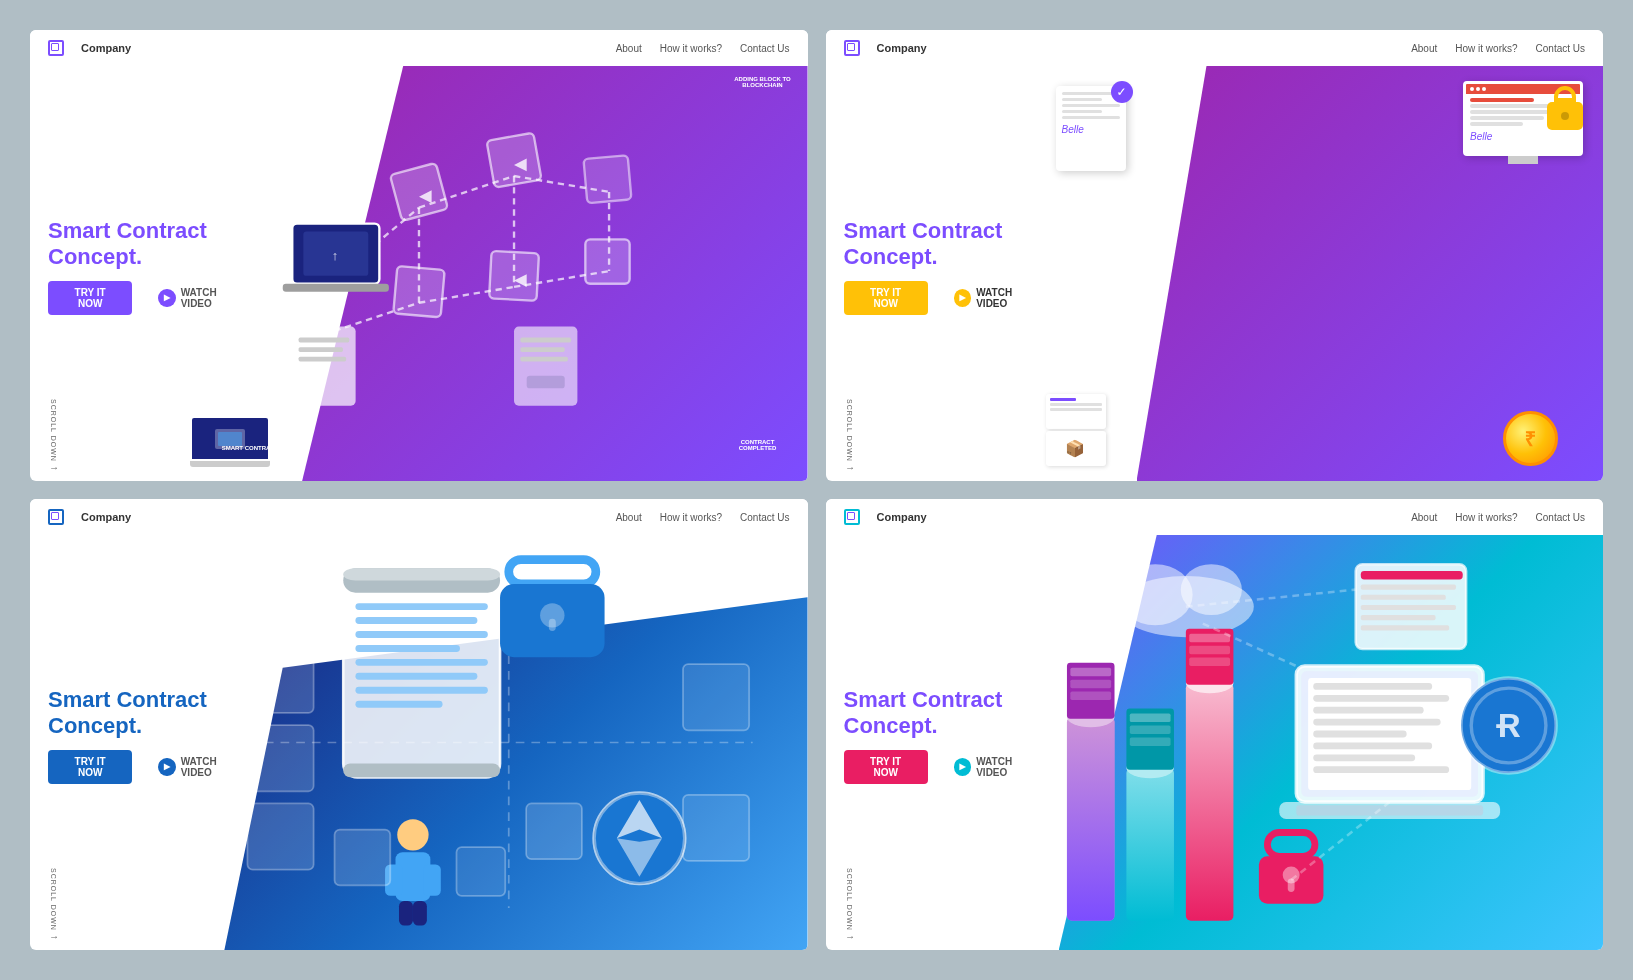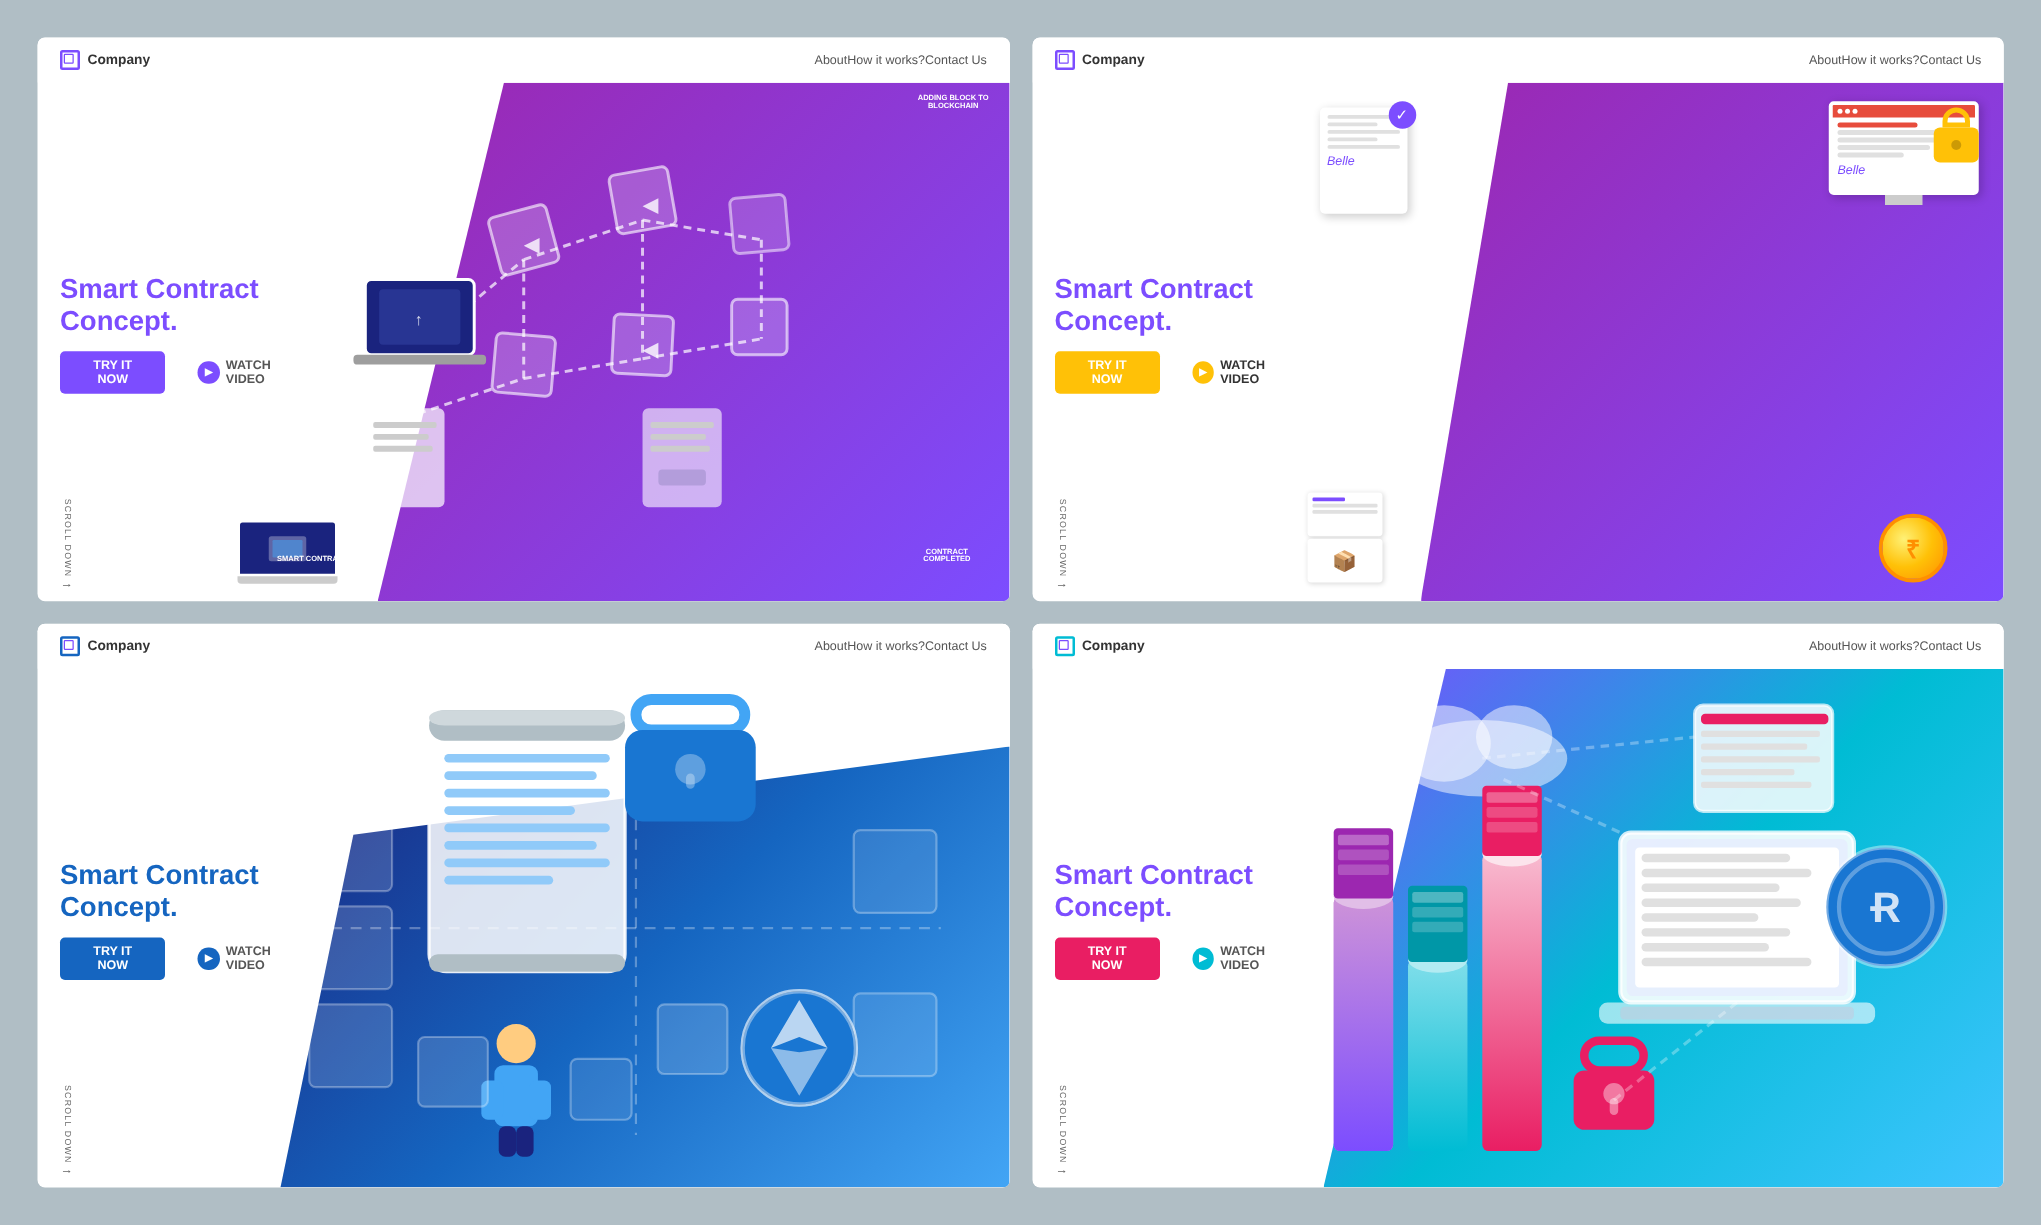--- a/index.html
+++ b/index.html
@@ -29,21 +29,21 @@
       display: flex;
       align-items: center;
       padding: 10px 18px;
       position: relative;
       z-index: 10;
       background: #fff;
     }
     .nav-logo {
       display: flex;
       align-items: center;
-      gap: 6px;
+      gap: 17px;
       font-size: 11px;
       font-weight: bold;
       color: #333;
     }
     .logo-icon {
       width: 16px;
       height: 16px;
       border: 2px solid #7c4dff;
       border-radius: 2px;
       position: relative;
@@ -52,20 +52,21 @@
       content: '';
       position: absolute;
       top: 1px; left: 1px;
       width: 6px; height: 6px;
       border: 1.5px solid #7c4dff;
       border-radius: 1px;
     }
     .nav-links {
       margin-left: auto;
       display: flex;
+      gap: 18px;
       font-size: 10px;
       color: #555;
     }
     .nav-links span { cursor: pointer; }
 
     
     .content {
       flex: 1;
       position: relative;
       display: flex;

